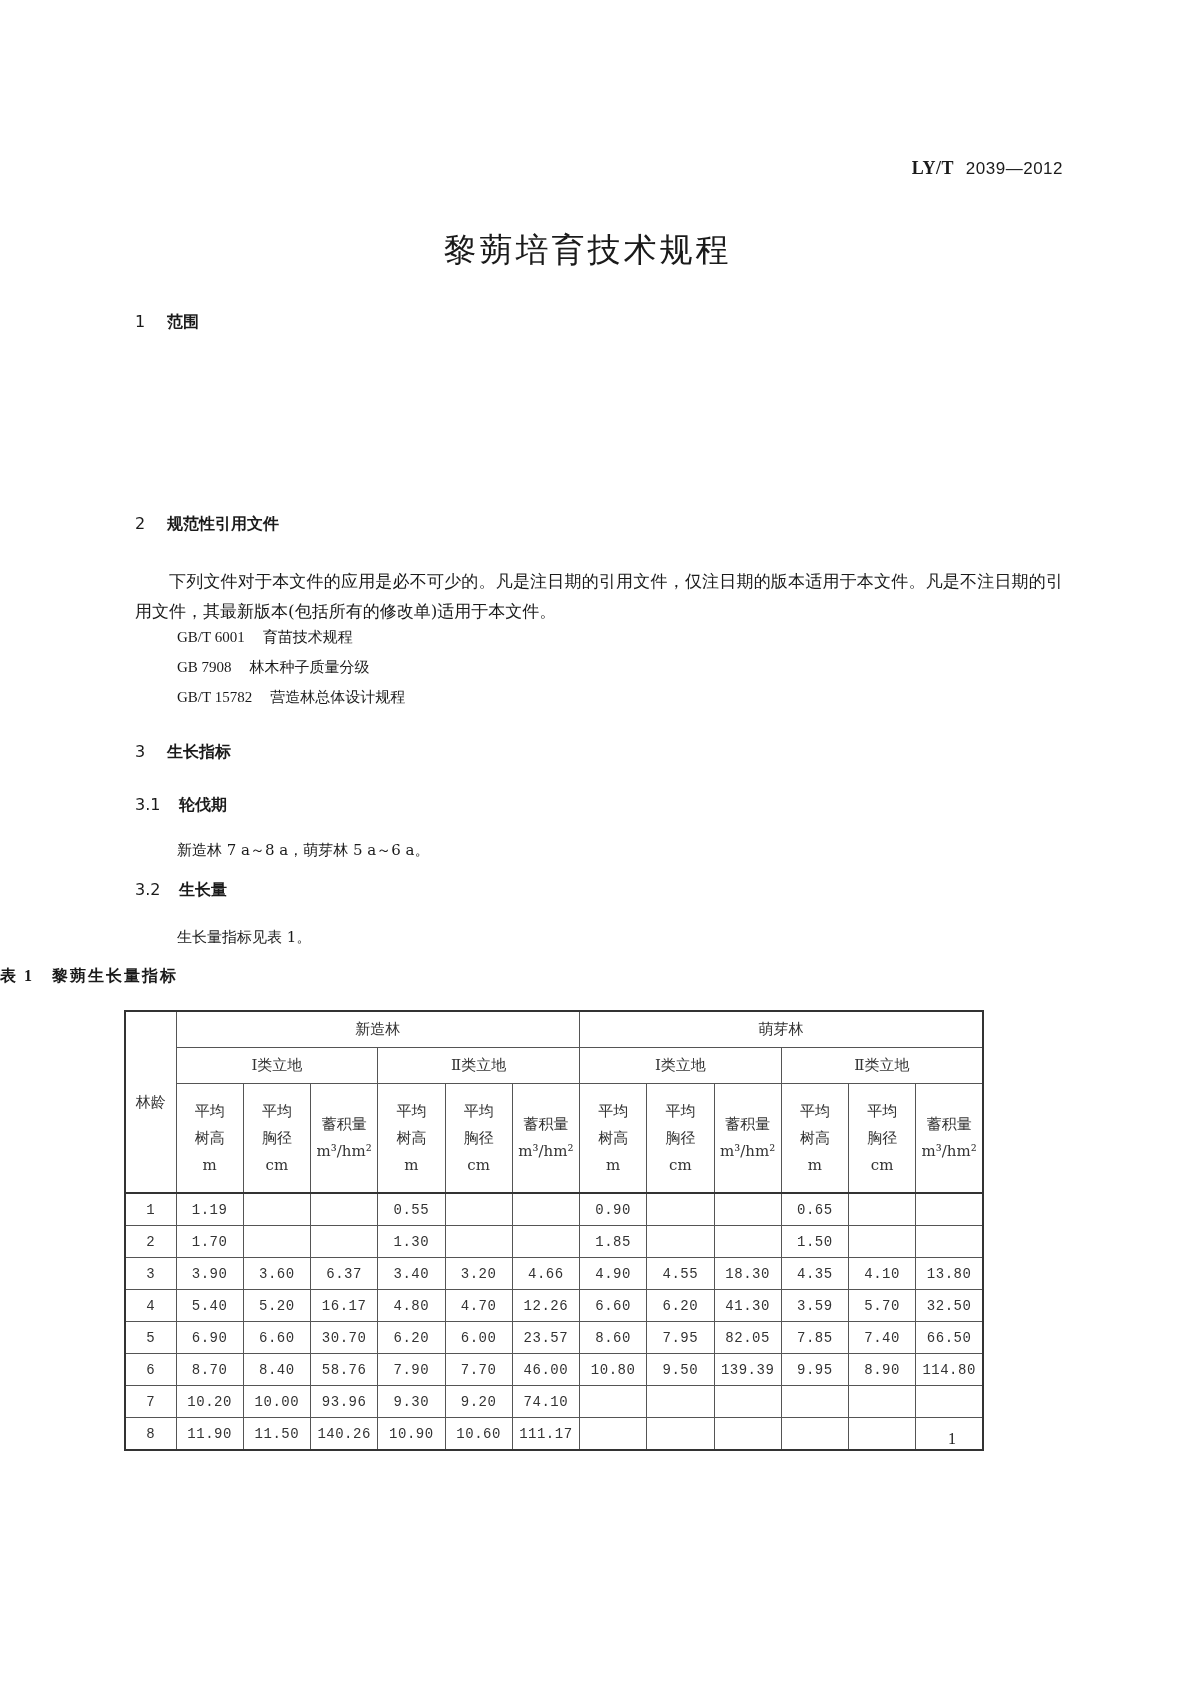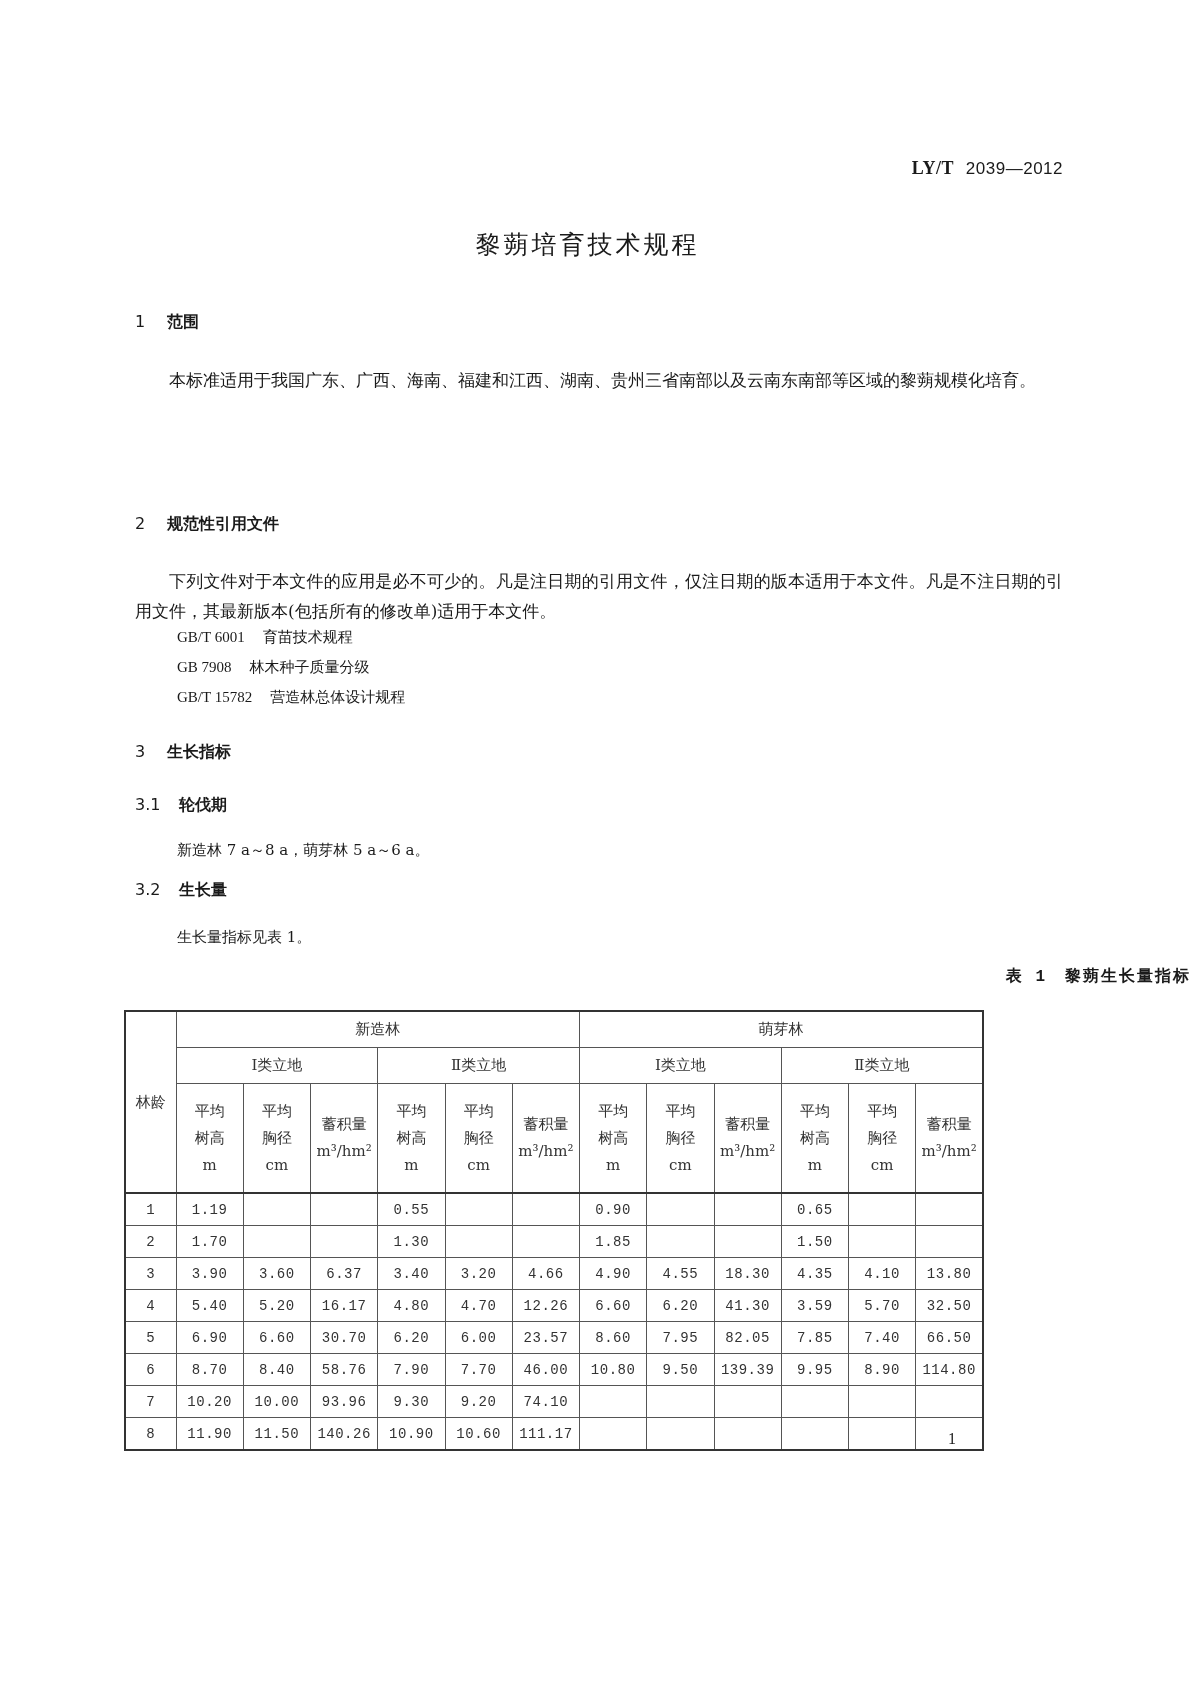--- a/index.html
+++ b/index.html
@@ -9,40 +9,40 @@
     color: #1a1a1a;
   }
   .std-code {
     position: absolute; right: 128px; top: 126px;
     font-size: 17px; letter-spacing: 0.5px; margin-top: 32px;
   }
   .std-code .pre { font-family: "Liberation Serif", serif; font-weight: bold; font-size: 18px; }
   .std-code .num { font-family: "Liberation Sans", sans-serif; font-size: 17px; }
   .doc-title {
     position: absolute; left: 0; right: 16px; top: 228px; text-align: center;
-    font-family: "DejaVu Sans", sans-serif; font-size: 25px; letter-spacing: 3px;
+    font-family: "DejaVu Sans", sans-serif; font-size: 33px; letter-spacing: 3px;
   }
   .h1, .h2 {
     position: absolute; left: 135px;
     font-family: "DejaVu Sans", sans-serif; font-weight: bold; font-size: 16px;
   }
   .h1 .n, .h2 .n { display: inline-block; font-weight: normal; }
   .h1 .n { width: 32px; }
   .h2 .n { width: 44px; }
   .para {
     position: absolute; left: 135px; width: 928px;
     font-size: 17px; line-height: 30px; text-align: justify;
     font-family: "DejaVu Serif", serif;
   }
   .para p { margin: 0; text-indent: 34px; }
   .ref { position: absolute; left: 177px; font-size: 15px; line-height: 30px; }
   .ref .code { display: inline-block; min-width: 0; margin-right: 18px; font-family: "Liberation Serif", serif; }
   .tbl-caption {
-    position: absolute; left: 0; right: 0; top: 1045px; text-align: right;
-    font-family: Liberation Mono, monospace; font-weight: bold; font-size: 16px; letter-spacing: 2px;
+    position: absolute; left: 0; right: 0; top: 1045px; text-align: left;
+    font-family: Liberation Serif, serif; font-weight: bold; font-size: 16px; letter-spacing: 2px;
   }
   table.growth {
     position: absolute; left: 135px; top: 1087px; width: 929px;
     border-collapse: collapse; table-layout: fixed;
     border: 2px solid #333;
     font-size: 15px;
   }
   table.growth td, table.growth th {
     border: 1px solid #555; text-align: center; vertical-align: middle;
     font-weight: normal; padding: 0; color: #333;
@@ -66,21 +66,20 @@
   <span class="pre">LY/T</span>&nbsp;
   <span class="num">2039—2012</span>
 </div>
 
 <div class="doc-title">黎蒴培育技术规程</div>
 
 <div class="h1" style="top:312px;">
   <span class="n">1</span><span>范围</span>
 </div>
 <div class="para" style="top:365px;">
-  <p>本标准适用于我国广东、广西、海南、福建和江西、湖南、贵州三省南部以及云南东南部等区域的黎蒴规模化培育。</p>
 </div>
 
 <div class="h1" style="top:514px;">
   <span class="n">2</span><span>规范性引用文件</span>
 </div>
 <div class="para" style="top:566px;">
   <p>下列文件对于本文件的应用是必不可少的。凡是注日期的引用文件，仅注日期的版本适用于本文件。凡是不注日期的引用文件，其最新版本(包括所有的修改单)适用于本文件。</p>
 </div>
 <div class="ref" style="top:622px;">
   <span class="code">GB/T 6001</span><span>育苗技术规程</span>

